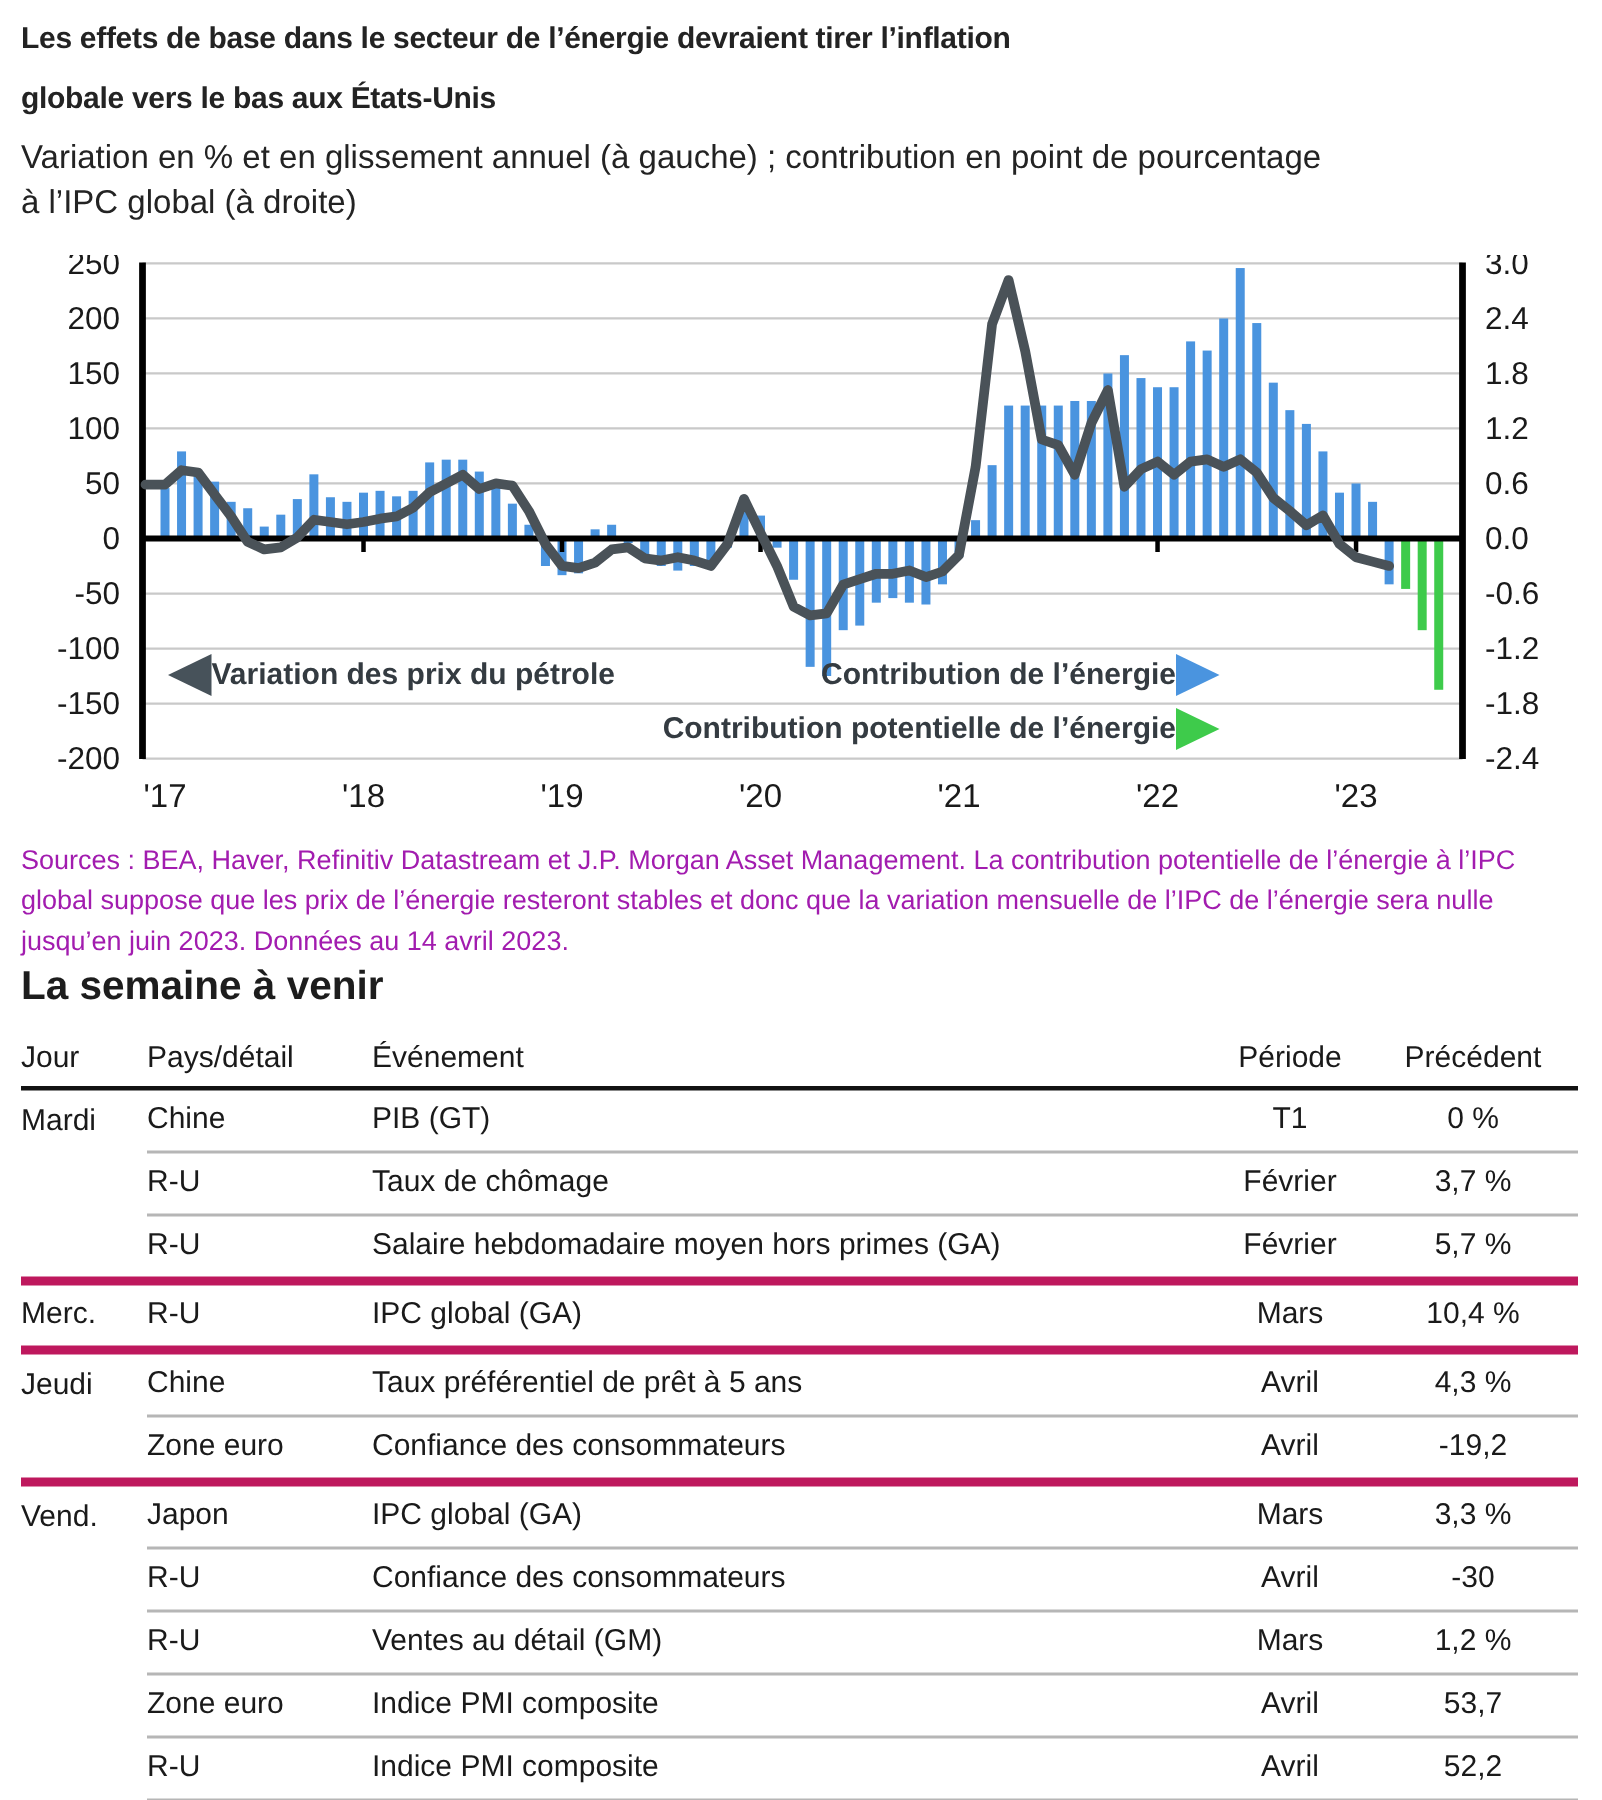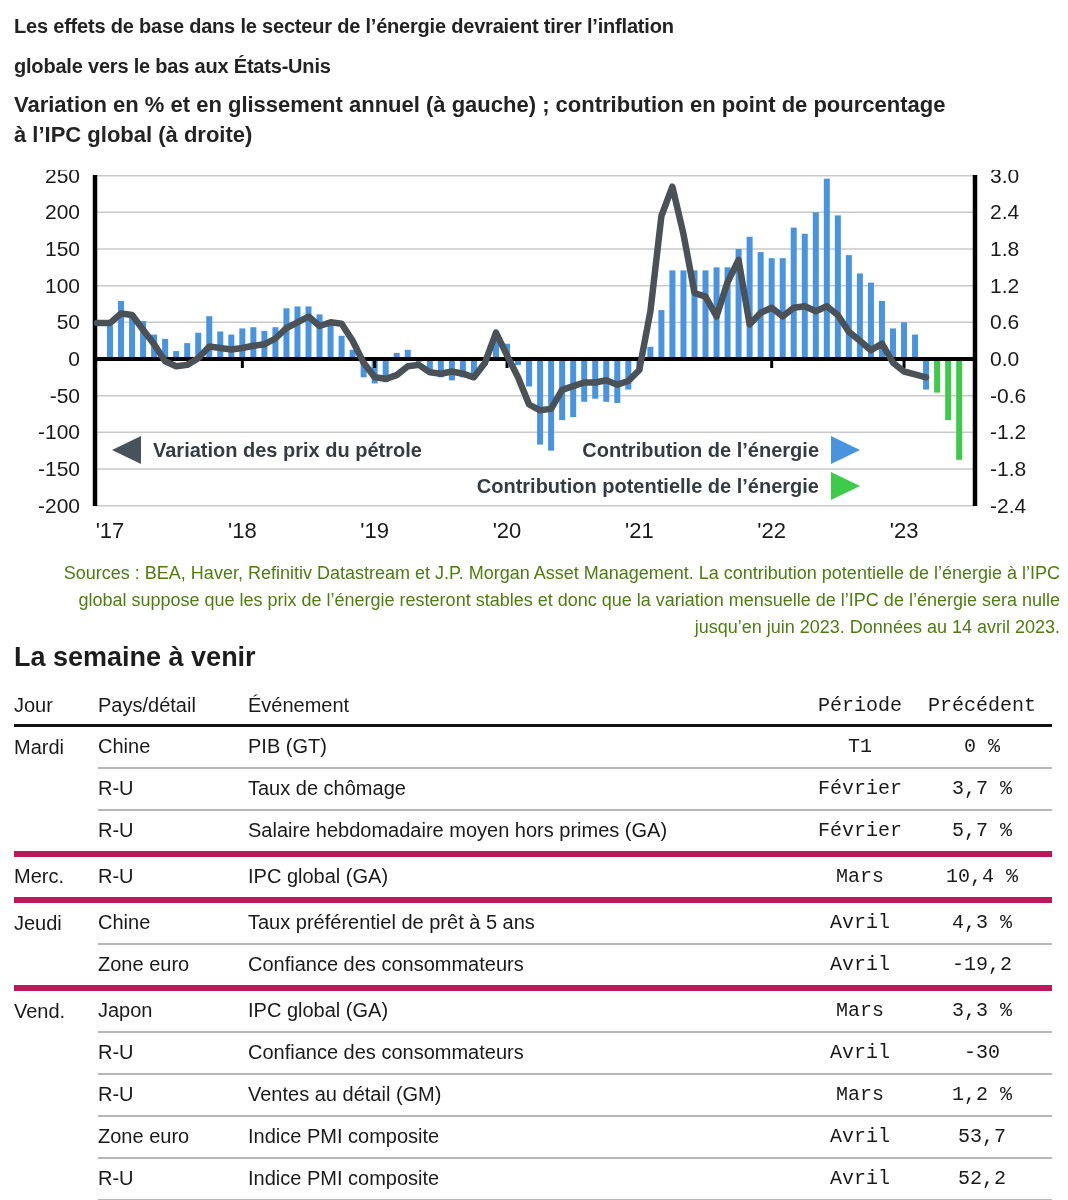--- a/index.html
+++ b/index.html
@@ -1,34 +1,34 @@
 <!DOCTYPE html>
 <html><head>
 <meta charset="utf-8">
 <style>
   html,body{margin:0;padding:0;background:#ffffff;}
   body{width:1068px;height:1200px;font-family:"Liberation Sans",sans-serif;color:#1a1a1a;position:relative;overflow:hidden;}
   .abs{position:absolute;}
   .title-line{font-size:20px;font-weight:bold;color:#232323;letter-spacing:-0.2px;white-space:nowrap;line-height:40px;}
-  .subtitle-line{font-size:22px;color:#232323;white-space:nowrap;line-height:30px;font-weight:bold;}
-  #chart-wrap{left:0;top:170px;width:933px;height:380px;padding-left:47px;}
+  .subtitle-line{font-size:22px;color:#232323;white-space:nowrap;line-height:30px;}
+  #chart-wrap{left:0;top:170px;width:933px;height:380px;}
   #chart-svg{position:absolute;left:0;top:0;}
-  .legend{position:absolute;display:flex;align-items:center;gap:12px;font-size:20px;font-weight:600;color:#343b41;white-space:nowrap;}
+  .legend{position:absolute;display:flex;align-items:center;font-size:20px;font-weight:600;color:#343b41;white-space:nowrap;}
   .arr{width:0;height:0;display:inline-block;}
   .arr-left{border-top:14px solid transparent;border-bottom:14px solid transparent;border-right:29px solid #47525a;}
   .arr-right{border-top:14px solid transparent;border-bottom:14px solid transparent;border-left:29px solid #4a94df;}
-  #source-note{font-size:18px;line-height:27px;color:#4d7c0f;width:1046px;text-align:right;}
+  #source-note{font-size:18px;line-height:27px;color:#a21caf;width:1046px;}
   #section-title{font-size:27px;font-weight:bold;color:#1d1d1d;}
   table{border-collapse:collapse;width:1038px;font-size:20px;color:#1a1a1a;}
   th{font-weight:normal;font-size:20px;text-align:left;padding:6px 0 7px 0;}
   thead tr{border-bottom:3px solid #121212;}
   td{padding:8px 0 9px 0;}
   col.c-jour{width:84px;} col.c-region{width:150px;} col.c-event{width:560px;}
   col.c-periode{width:104px;} col.c-precedent{width:140px;}
-  th.center,td.center{text-align:center;font-family:Liberation Mono, monospace;}
+  th.center,td.center{text-align:center;}
   tr.group td{border-top:6px solid #be185d;}
   tr.sub td:not(:first-child){border-top:2px solid #b6b6b6;}
   table{border-bottom:2px solid #9a9a9a;}
 </style>
 </head>
 <body>
 
 <div class="abs" style="left:14px;top:6px;">
   <div class="title-line">Les effets de base dans le secteur de l’énergie devraient tirer l’inflation</div>
   <div class="title-line">globale vers le bas aux États-Unis</div>

